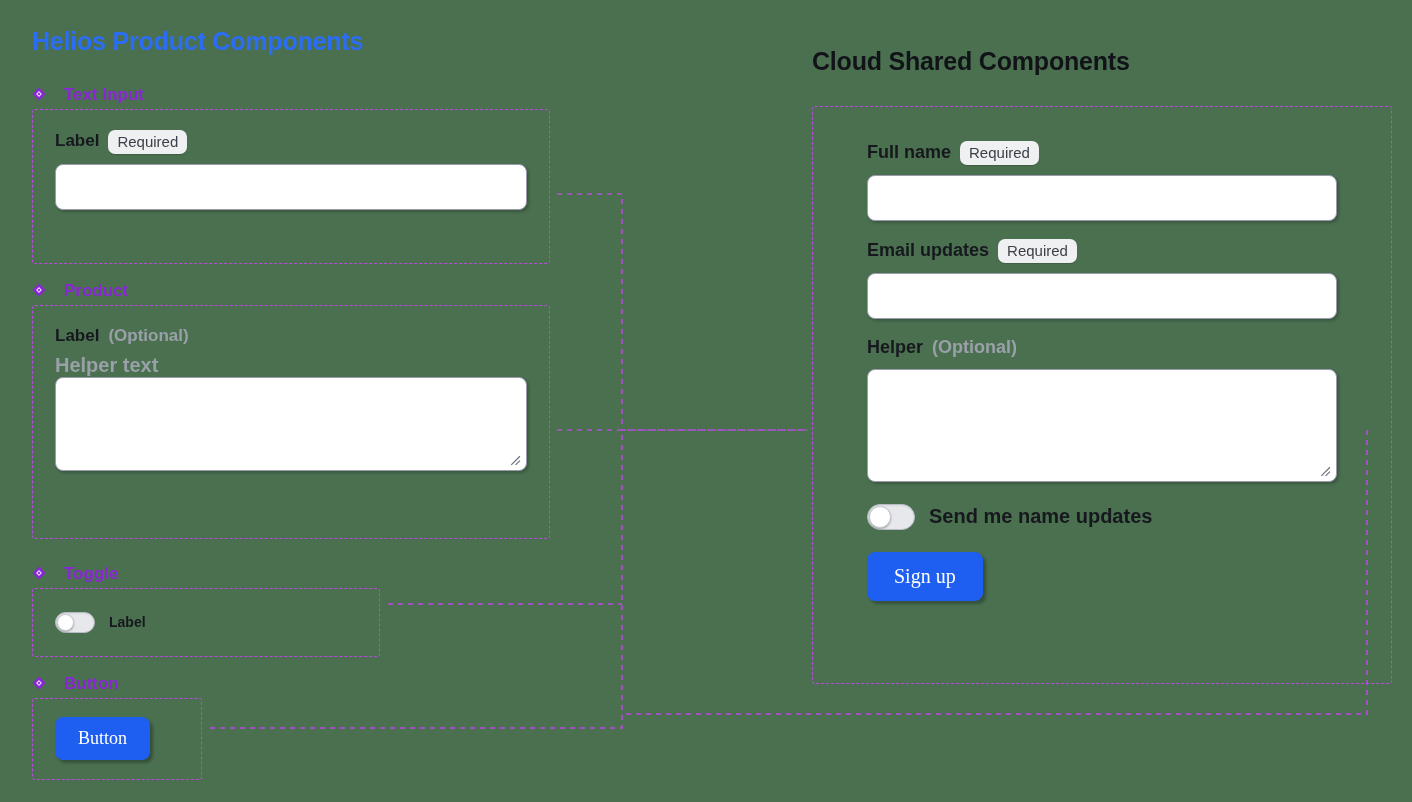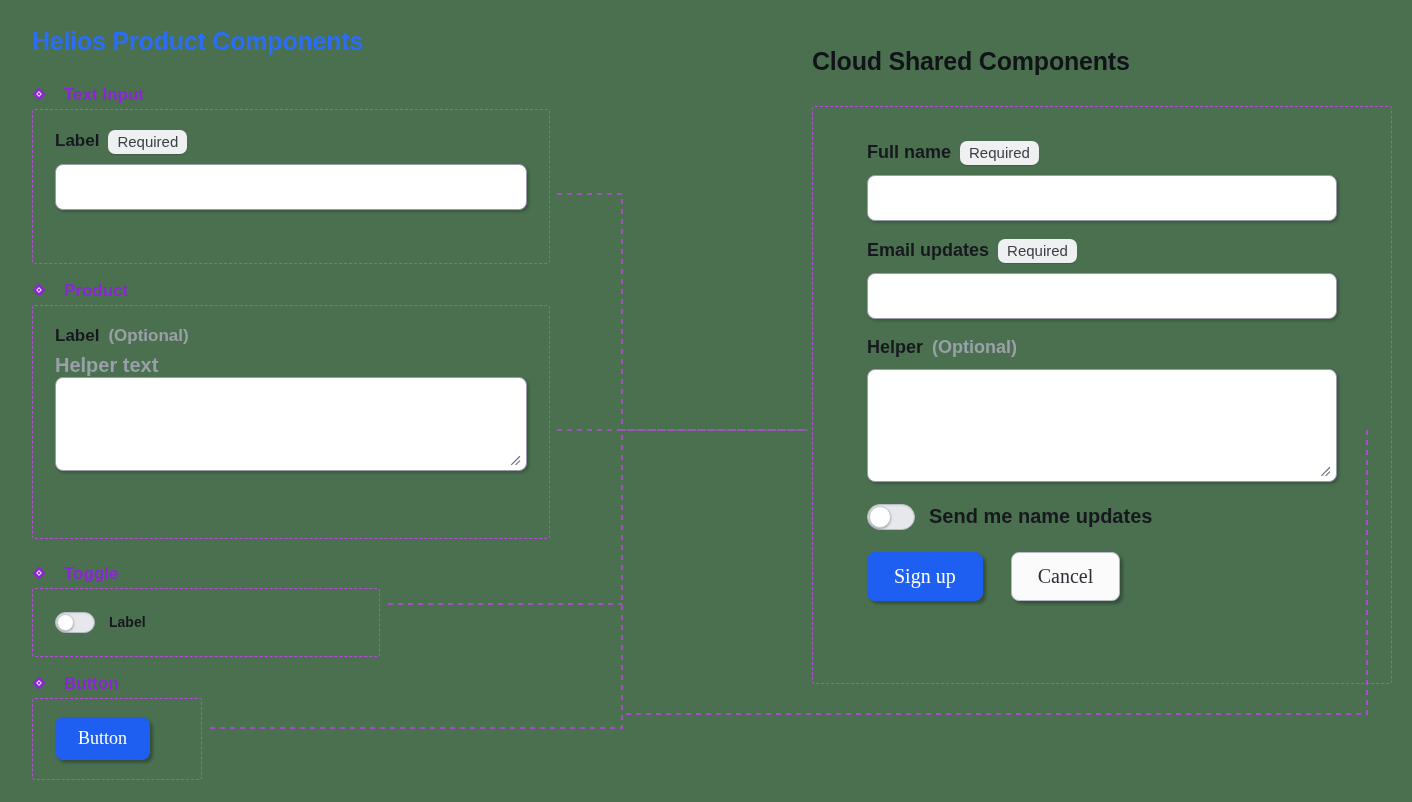--- a/index.html
+++ b/index.html
@@ -251,21 +251,20 @@
 
         <div class="toggle-row" style="margin-top:22px;">
           <div class="toggle lg">
             <div class="knob"></div>
           </div>
           <span class="toggle-label lg">Send me name updates</span>
         </div>
 
         <div class="btn-row">
           <button class="btn btn-primary">Sign up</button>
-          <button class="btn btn-secondary">Cancel</button>
         </div>
 
       </div>
     </div>
 
   </div>
 
 </div>
 
 </body></html>

